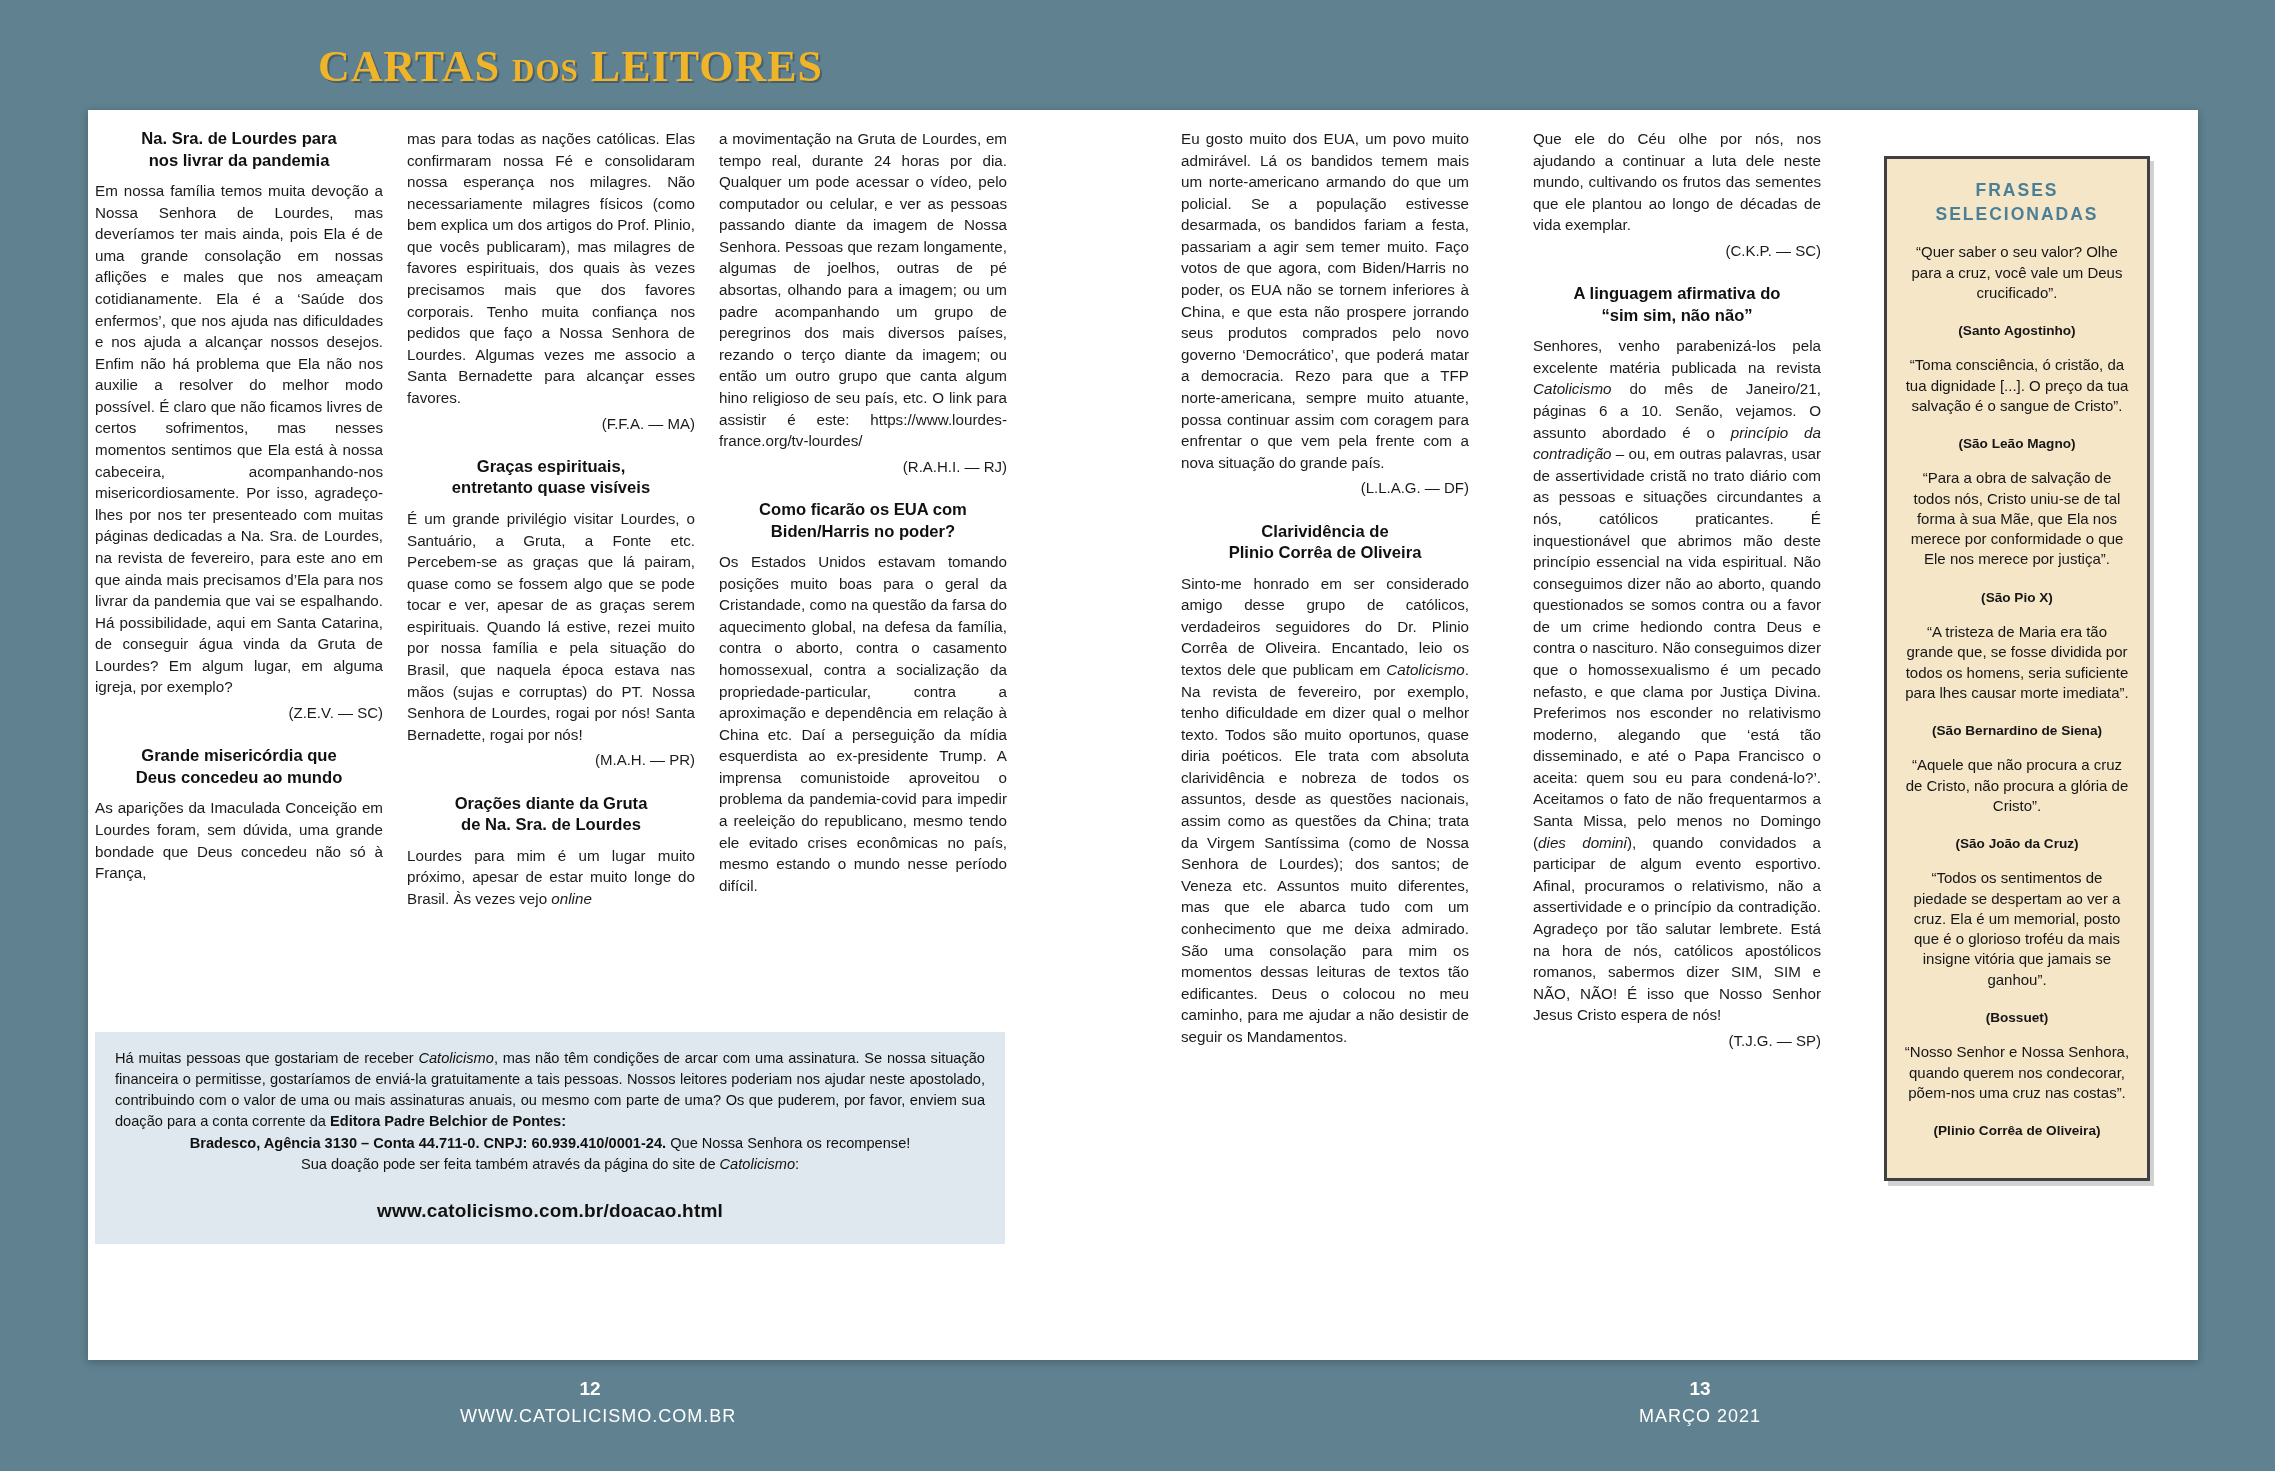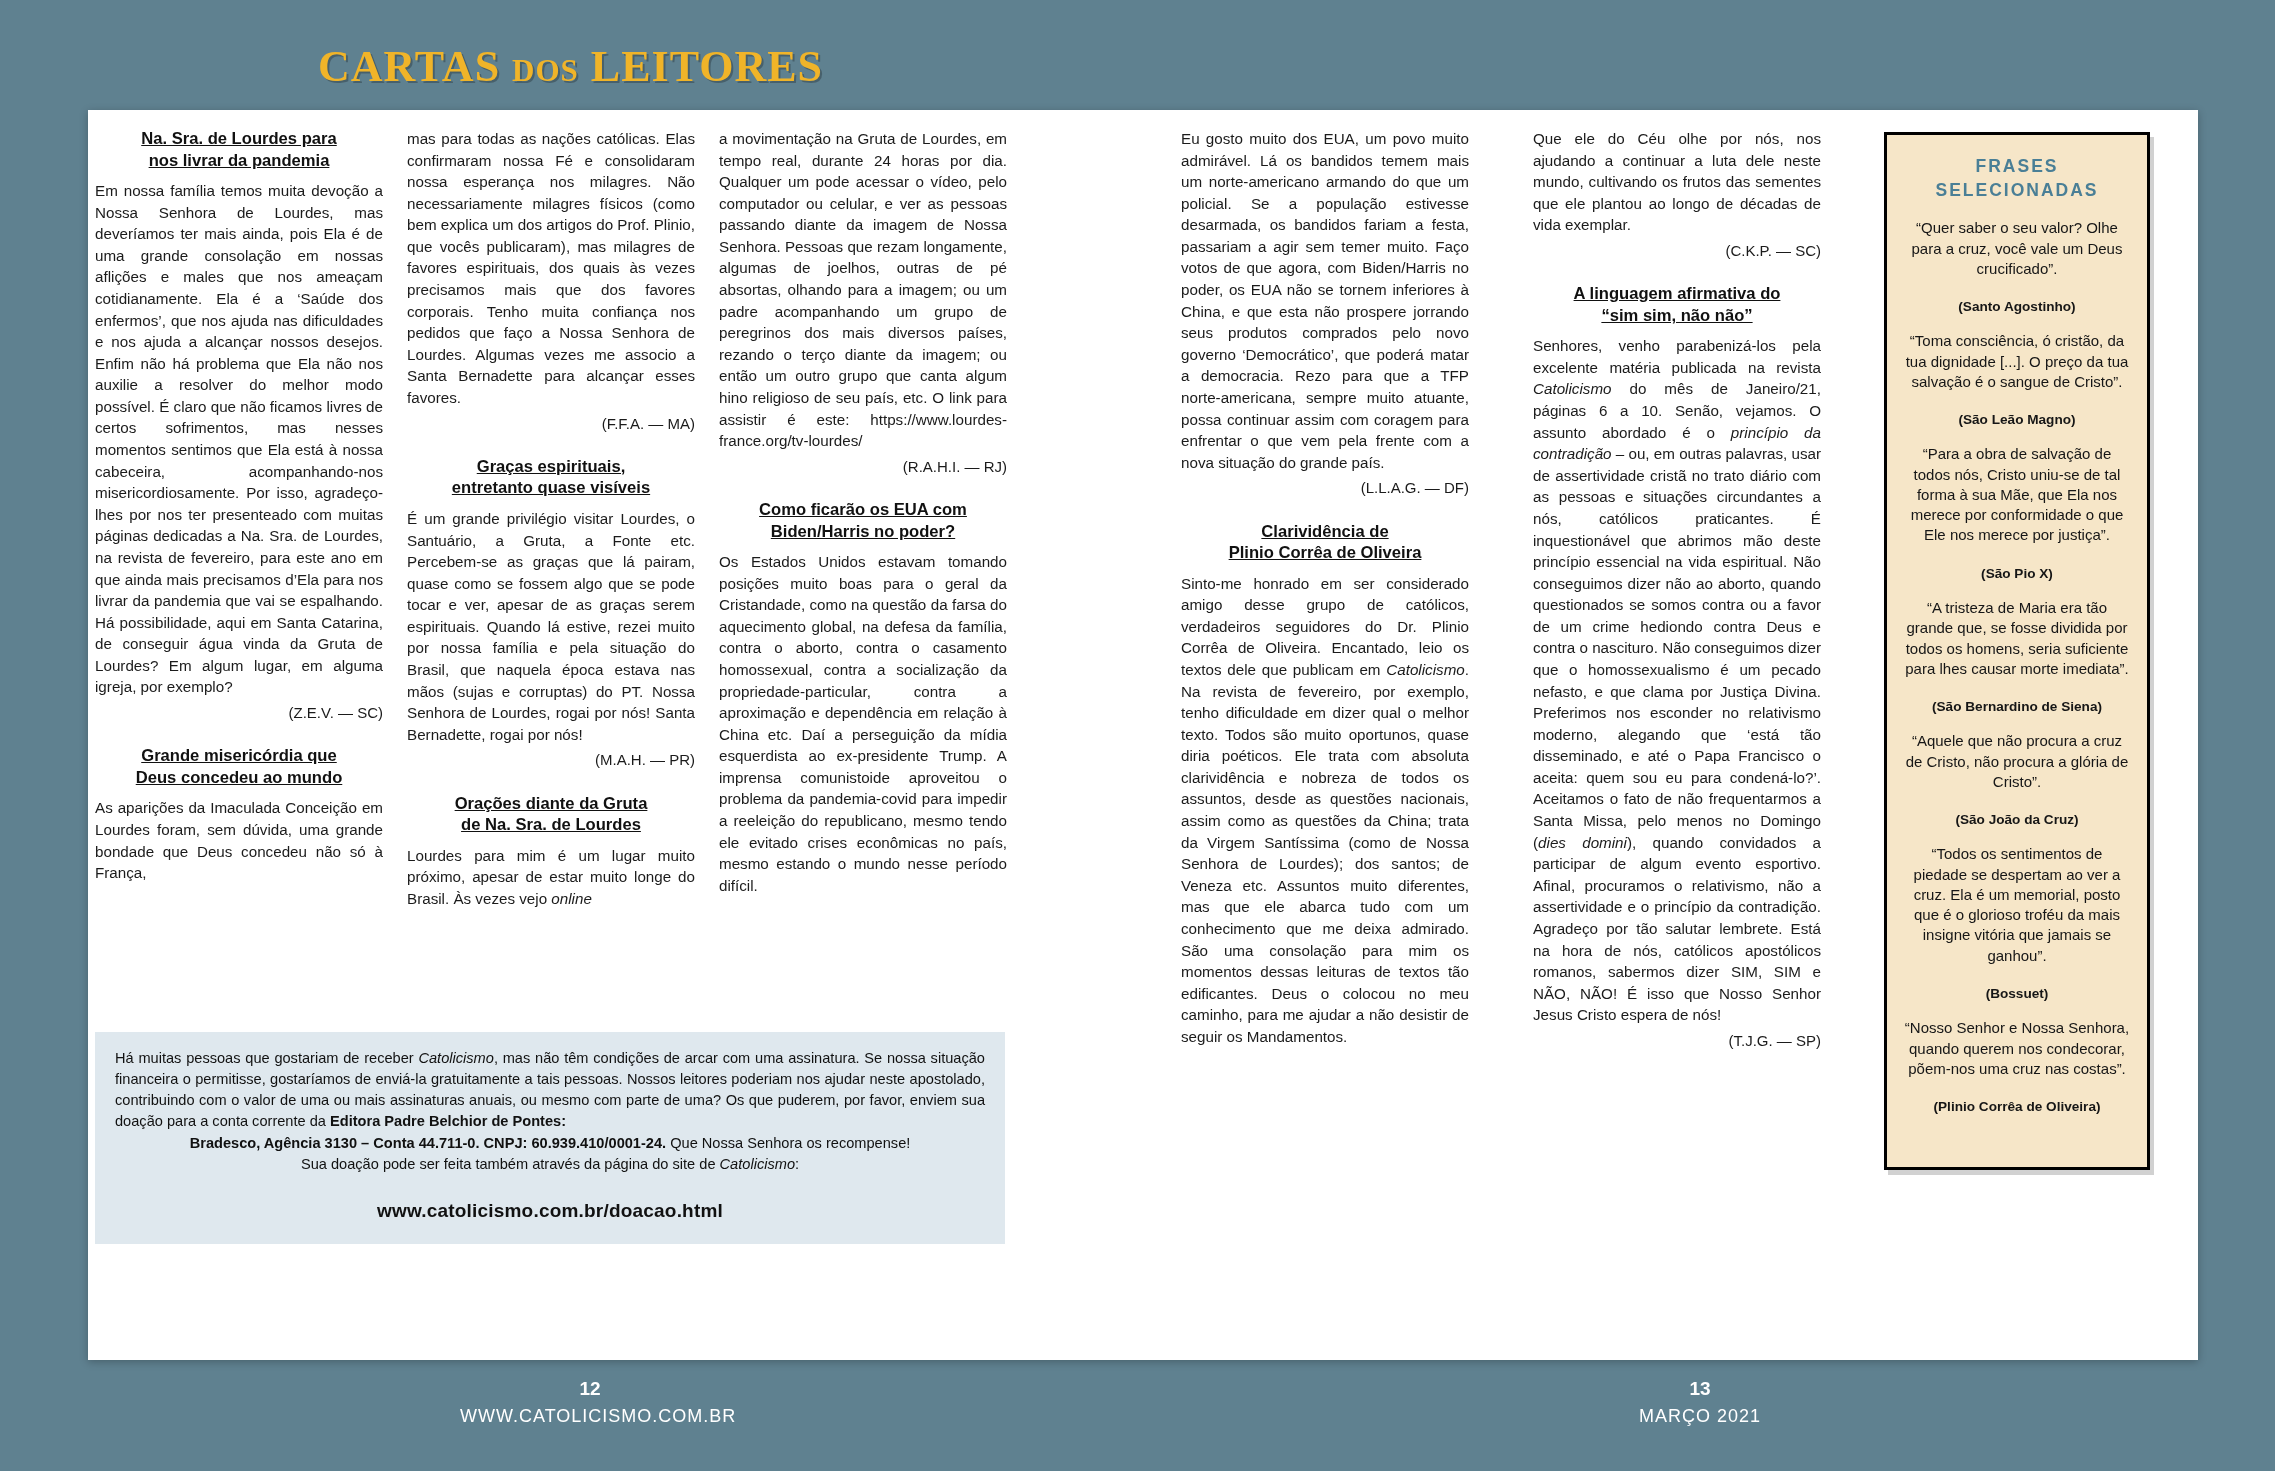--- a/index.html
+++ b/index.html
@@ -79,21 +79,20 @@
   .col4 { left: 1086px; }
   .col5 { left: 1398px; margin-left: 40px; }
 
   .art-title {
     font-weight: bold;
     font-size: 16.6px;
     line-height: 1.3;
     text-align: center;
     color: #111;
     margin: 0 0 9px 0;
-    text-decoration: underline;
   }
   .art-title.spaced { margin-top: 22px; }
   .para {
     margin: 0 0 0 0;
     text-align: justify;
     hyphens: auto;
   }
   .sign {
     text-align: right;
     margin-top: 4px;
@@ -125,26 +124,26 @@
     font-weight: bold;
     font-size: 19px;
     margin-top: 22px;
     letter-spacing: 0.2px;
   }
 
   
   .quotes {
     position: absolute;
     left: 1884px;
-    top: 132px;
+    top: 156px;
     width: 266px;
     background: #f6e6c8;
-    border: 3px solid #000000;
+    border: 3px solid #404040;
     box-sizing: border-box;
-    padding: 20px 16px 36px 16px;
+    padding: 20px 16px 23px 16px;
     box-shadow: 4px 5px 0 rgba(0,0,0,0.18);
   }
   .quotes-title {
     text-align: center;
     font-weight: bold;
     font-size: 17.5px;
     letter-spacing: 2px;
     color: #4a7f96;
     line-height: 1.35;
     margin-bottom: 16px;

